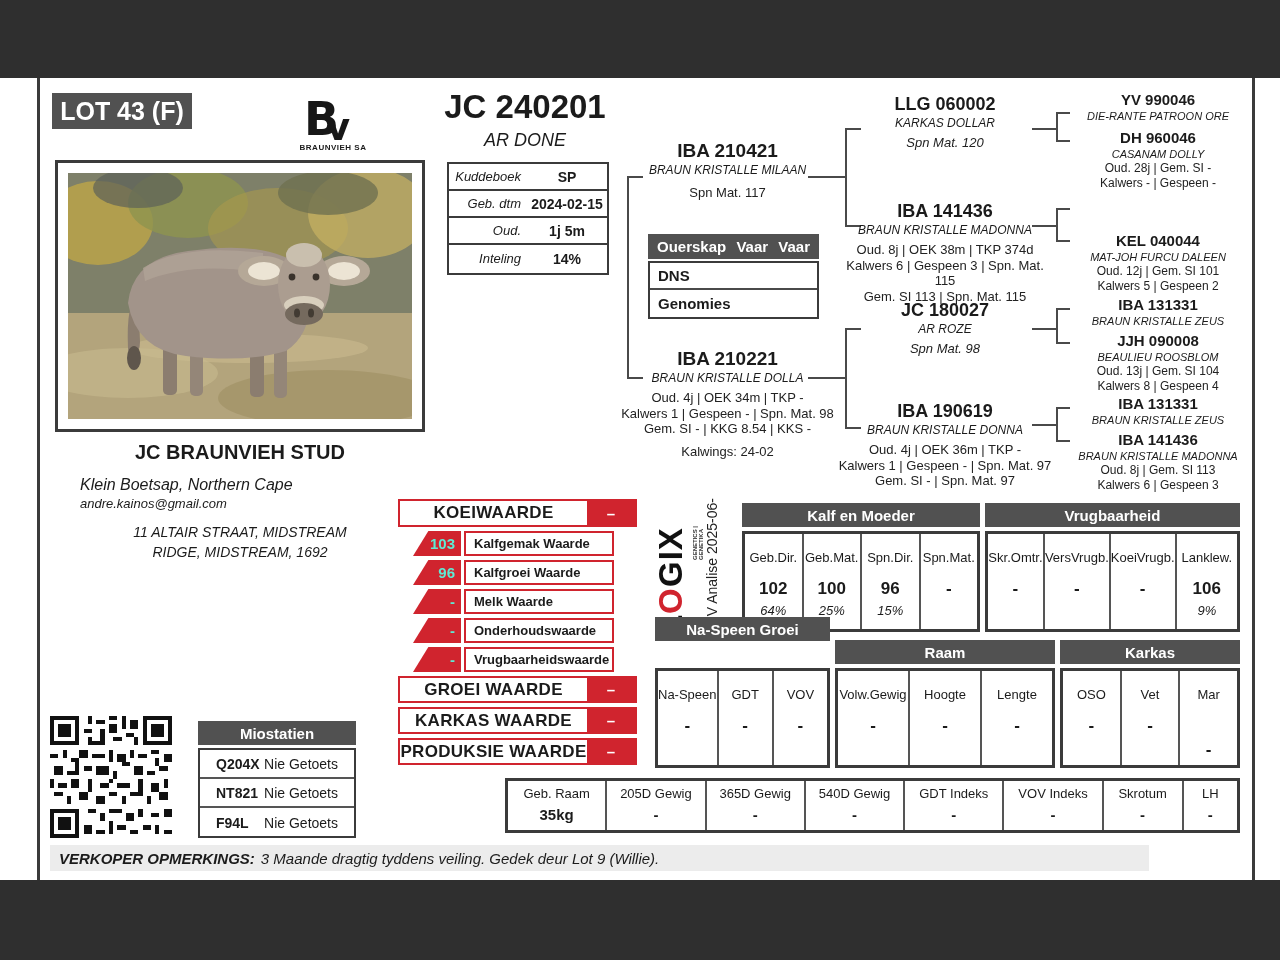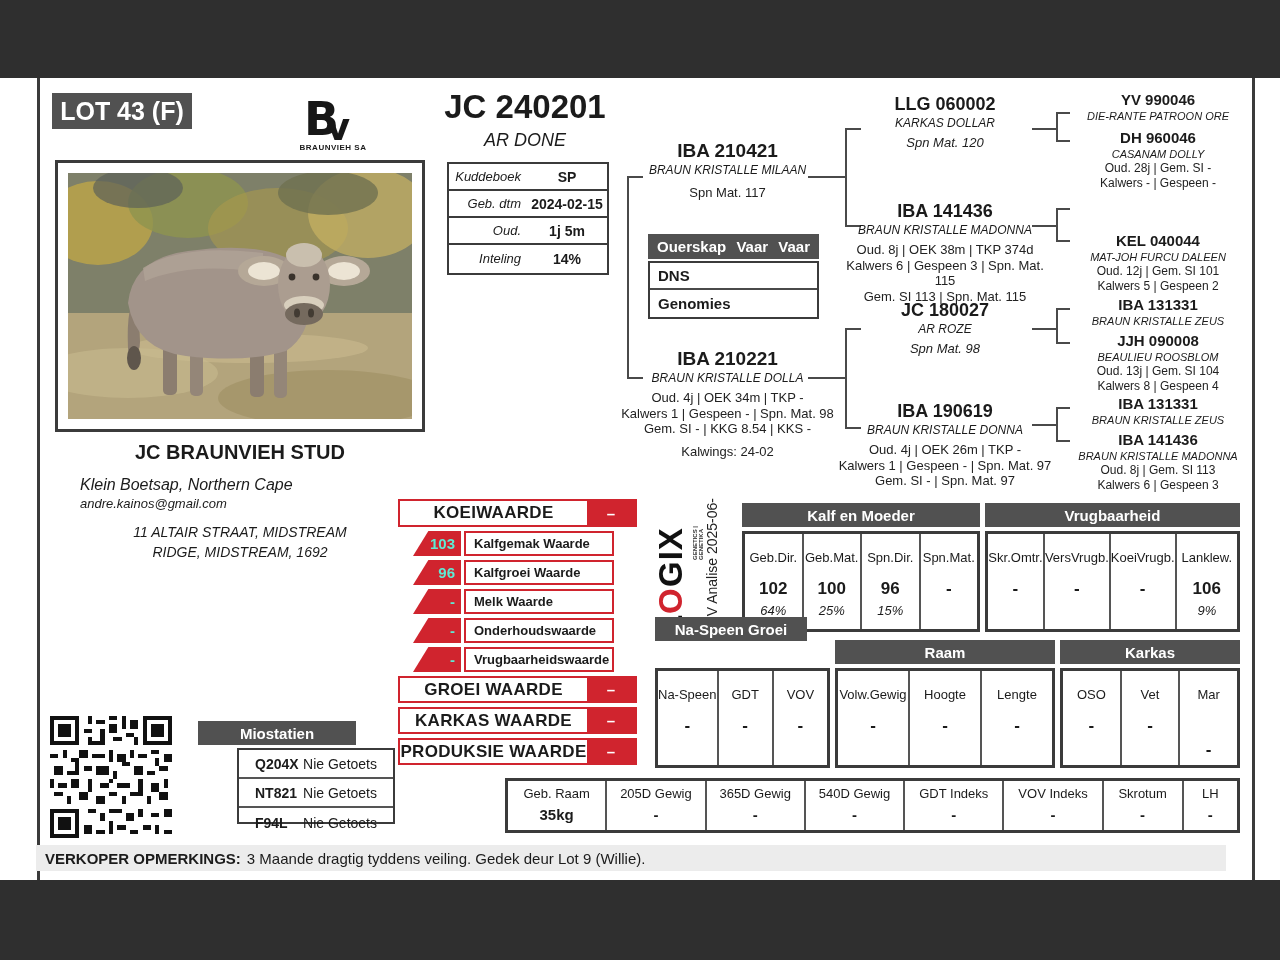--- a/index.html
+++ b/index.html
@@ -195,21 +195,21 @@
     <div class="pline">Gem. SI 113 | Spn. Mat. 115</div>
   </div>
   <div class="ped pedG" style="left:840px;top:299px;width:210px;">
     <div class="pid">JC 180027</div>
     <div class="pname">AR ROZE</div>
     <div class="pline pspn">Spn Mat. 98</div>
   </div>
   <div class="ped pedG" style="left:835px;top:400px;width:220px;">
     <div class="pid">IBA 190619</div>
     <div class="pname">BRAUN KRISTALLE DONNA</div>
-    <div class="pline pdet">Oud. 4j | OEK 26m | TKP -</div>
+    <div class="pline pdet">Oud. 4j | OEK 36m | TKP -</div>
     <div class="pline">Kalwers 1 | Gespeen - | Spn. Mat. 97</div>
     <div class="pline">Gem. SI - | Spn. Mat. 97</div>
   </div>
 
   <div class="ped pedGG" style="left:1063px;top:90px;width:190px;">
     <div class="pid">YV 990046</div>
     <div class="pname">DIE-RANTE PATROON ORE</div>
   </div>
   <div class="ped pedGG" style="left:1063px;top:128px;width:190px;">
     <div class="pid">DH 960046</div>
@@ -370,21 +370,21 @@
     </div>
     <div class="ecell" style="flex:1.1;">
       <div class="ech">
           <span>Lanklew.</span>
         </div>
       <div class="ecv">106</div>
       <div class="eca">9%</div>
     </div>
   </div>
 
-  <div class="abs grayhdr" style="left:655px;top:617px;width:152px;height:24px;font-size:15px;">Na-Speen Groei</div>
+  <div class="abs grayhdr" style="left:655px;top:617px;width:175px;height:24px;font-size:15px;">Na-Speen Groei</div>
   <div class="abs grayhdr" style="left:835px;top:640px;width:220px;height:24px;font-size:15px;">Raam</div>
   <div class="abs grayhdr" style="left:1060px;top:640px;width:180px;height:24px;font-size:15px;">Karkas</div>
 
   <div class="ebvbox" style="left:655px;top:668px;width:175px;height:100px;">
     <div class="ecell" style="flex:1;">
       <div class="ech">
           <span>Na-</span>
           <span>Speen</span>
         </div>
       <div class="ecv">-</div>
@@ -559,33 +559,33 @@
           <rect x="16" y="26" width="2" height="1"></rect>
           <rect x="19" y="27" width="2" height="1"></rect>
           <rect x="22" y="26" width="2" height="1"></rect>
           <rect x="25" y="26" width="1" height="2"></rect>
           <rect x="27" y="27" width="2" height="1"></rect>
       </g>
     </svg>
   </div>
 
   <div class="abs grayhdr" style="left:198px;top:721px;width:158px;height:24px;font-size:15px;">Miostatien</div>
-  <div class="abs box" style="left:198px;top:748px;width:158px;height:76px;border-width:2.5px;margin-left:39px;">
+  <div class="abs box" style="left:198px;top:748px;width:158px;height:90px;border-width:2.5px;">
     <div class="mrow">
       <span class="mcode">Q204X</span>
       <span>Nie Getoets</span>
     </div>
     <div class="mrow">
       <span class="mcode">NT821</span>
       <span>Nie Getoets</span>
     </div>
     <div class="mrow">
       <span class="mcode">F94L</span>
       <span>Nie Getoets</span>
     </div>
   </div>
 
-  <div class="remarks" style="left:36px;top:845px;width:1190px;height:26px;">
+  <div class="remarks" style="left:50px;top:845px;width:1099px;height:26px;font-style:italic;">
     <b>VERKOPER OPMERKINGS:</b>
     <span>3 Maande dragtig tyddens veiling. Gedek deur Lot 9 (Willie).</span>
   </div>
 
 </div>
 
 </body></html>

